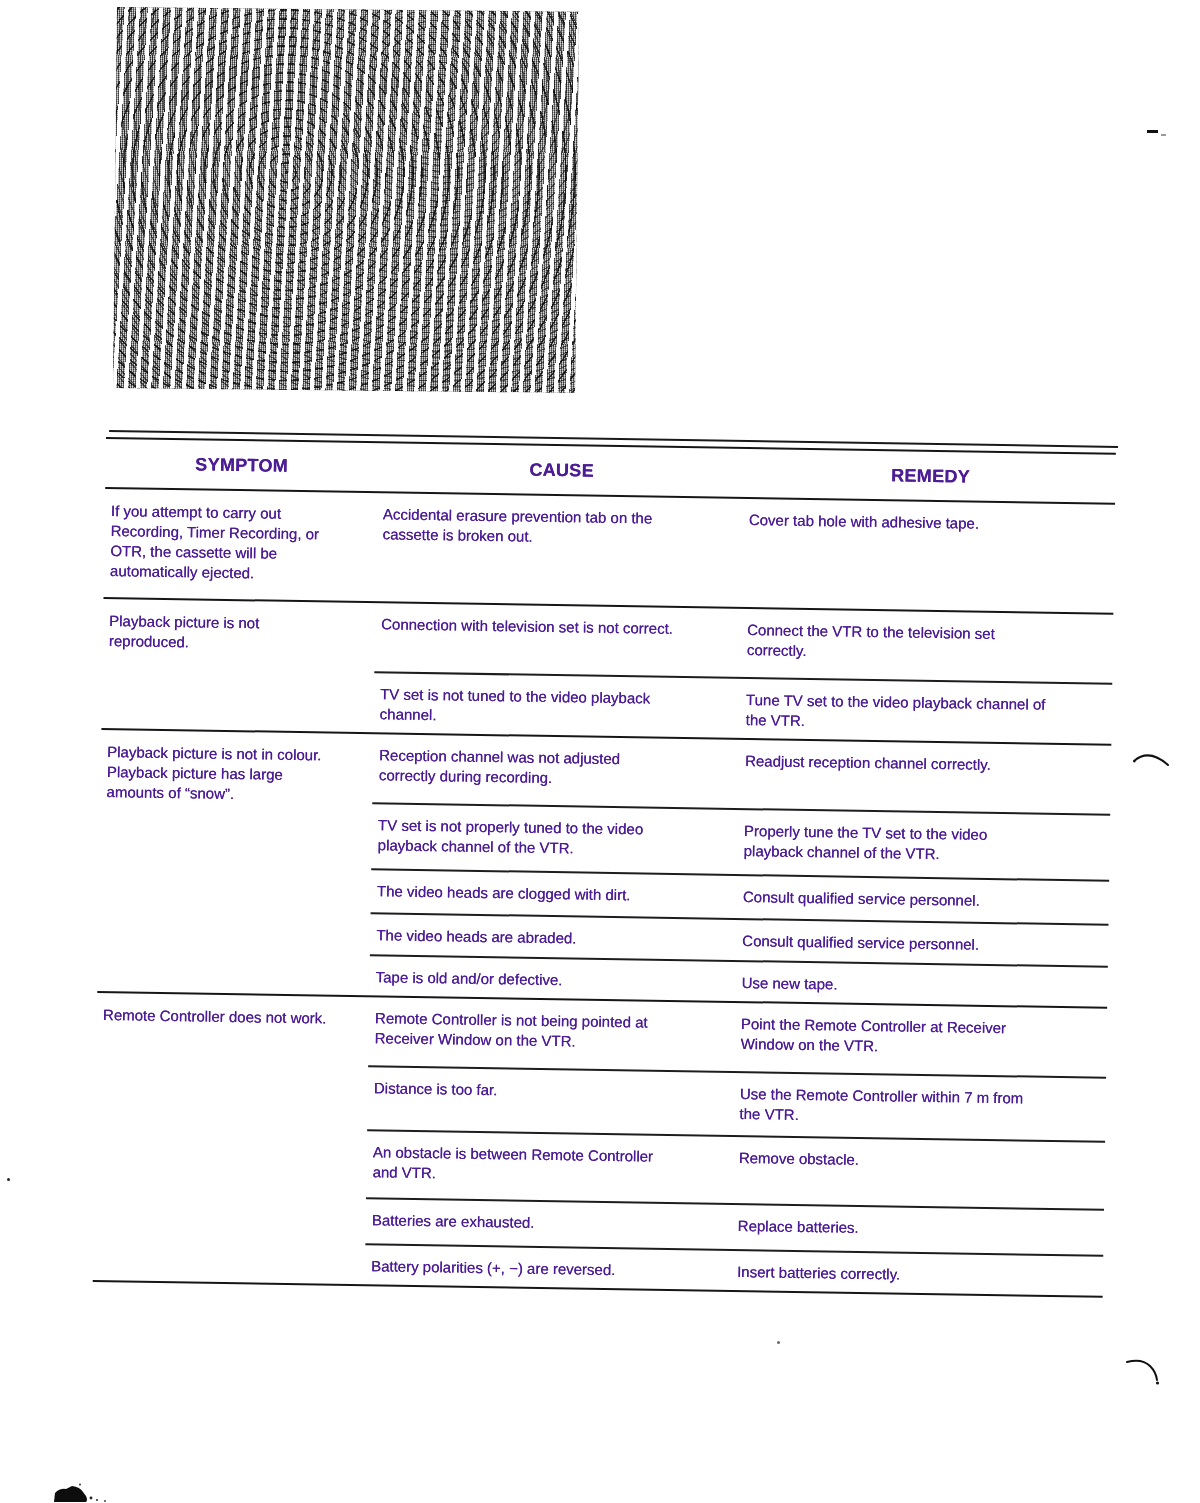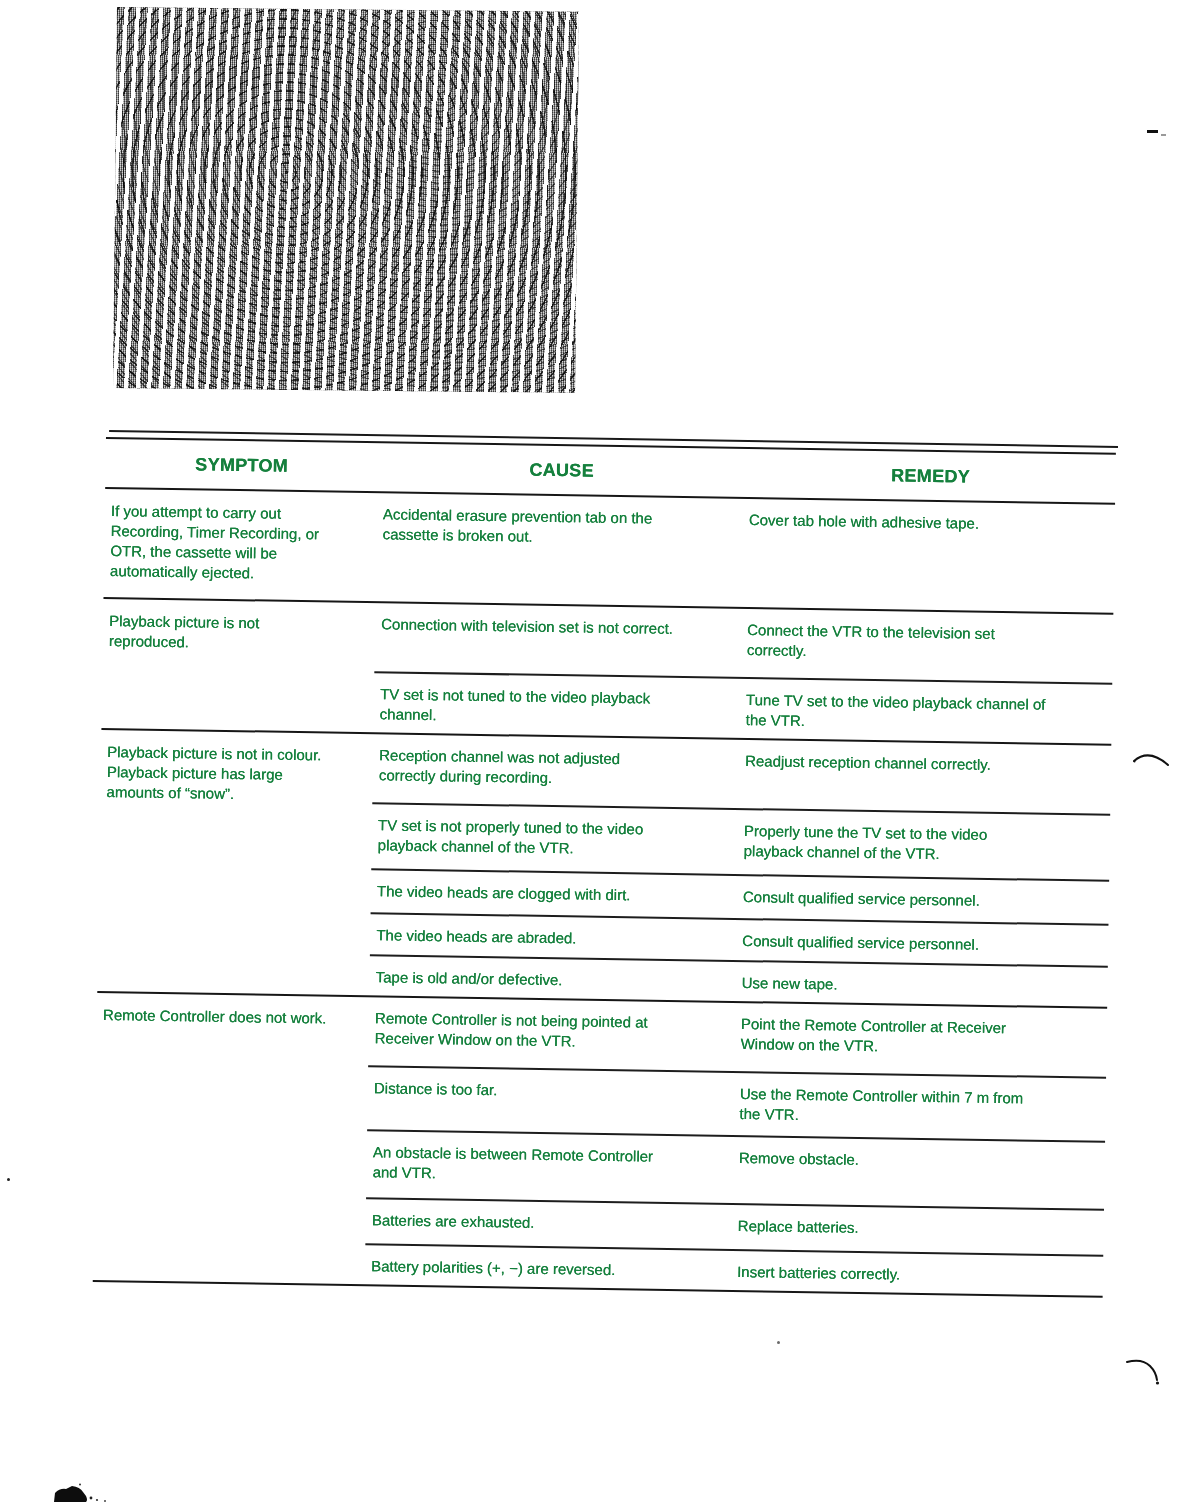--- a/index.html
+++ b/index.html
@@ -2,21 +2,21 @@
 <html><head>
 <meta charset="utf-8">
 <style>
   html,body{margin:0;padding:0;background:#e9e9e9;}
   .page{
     position:relative;
     width:1200px;height:1503px;
     background:#ffffff;
     overflow:hidden;
     font-family:"Liberation Sans","DejaVu Sans",sans-serif;
-    color:#15803d;
+    color:#4c1d95;
   }
 
   
   .halftone{
     position:absolute;left:117px;top:7px;width:462px;height:381px;
     transform:rotate(0.6deg);transform-origin:0 0;
     background-image:
       repeating-linear-gradient(93deg, rgba(255,255,255,0) 0px, rgba(255,255,255,0) 7.6px, #ffffff 7.6px, #ffffff 11.6px),
       repeating-radial-gradient(circle at 37% 43%, rgba(0,0,0,0.75) 0 1.4px, rgba(0,0,0,0) 1.4px 9px),
       repeating-radial-gradient(circle at 70% 20%, rgba(0,0,0,0.55) 0 1.1px, rgba(0,0,0,0) 1.1px 6px),

